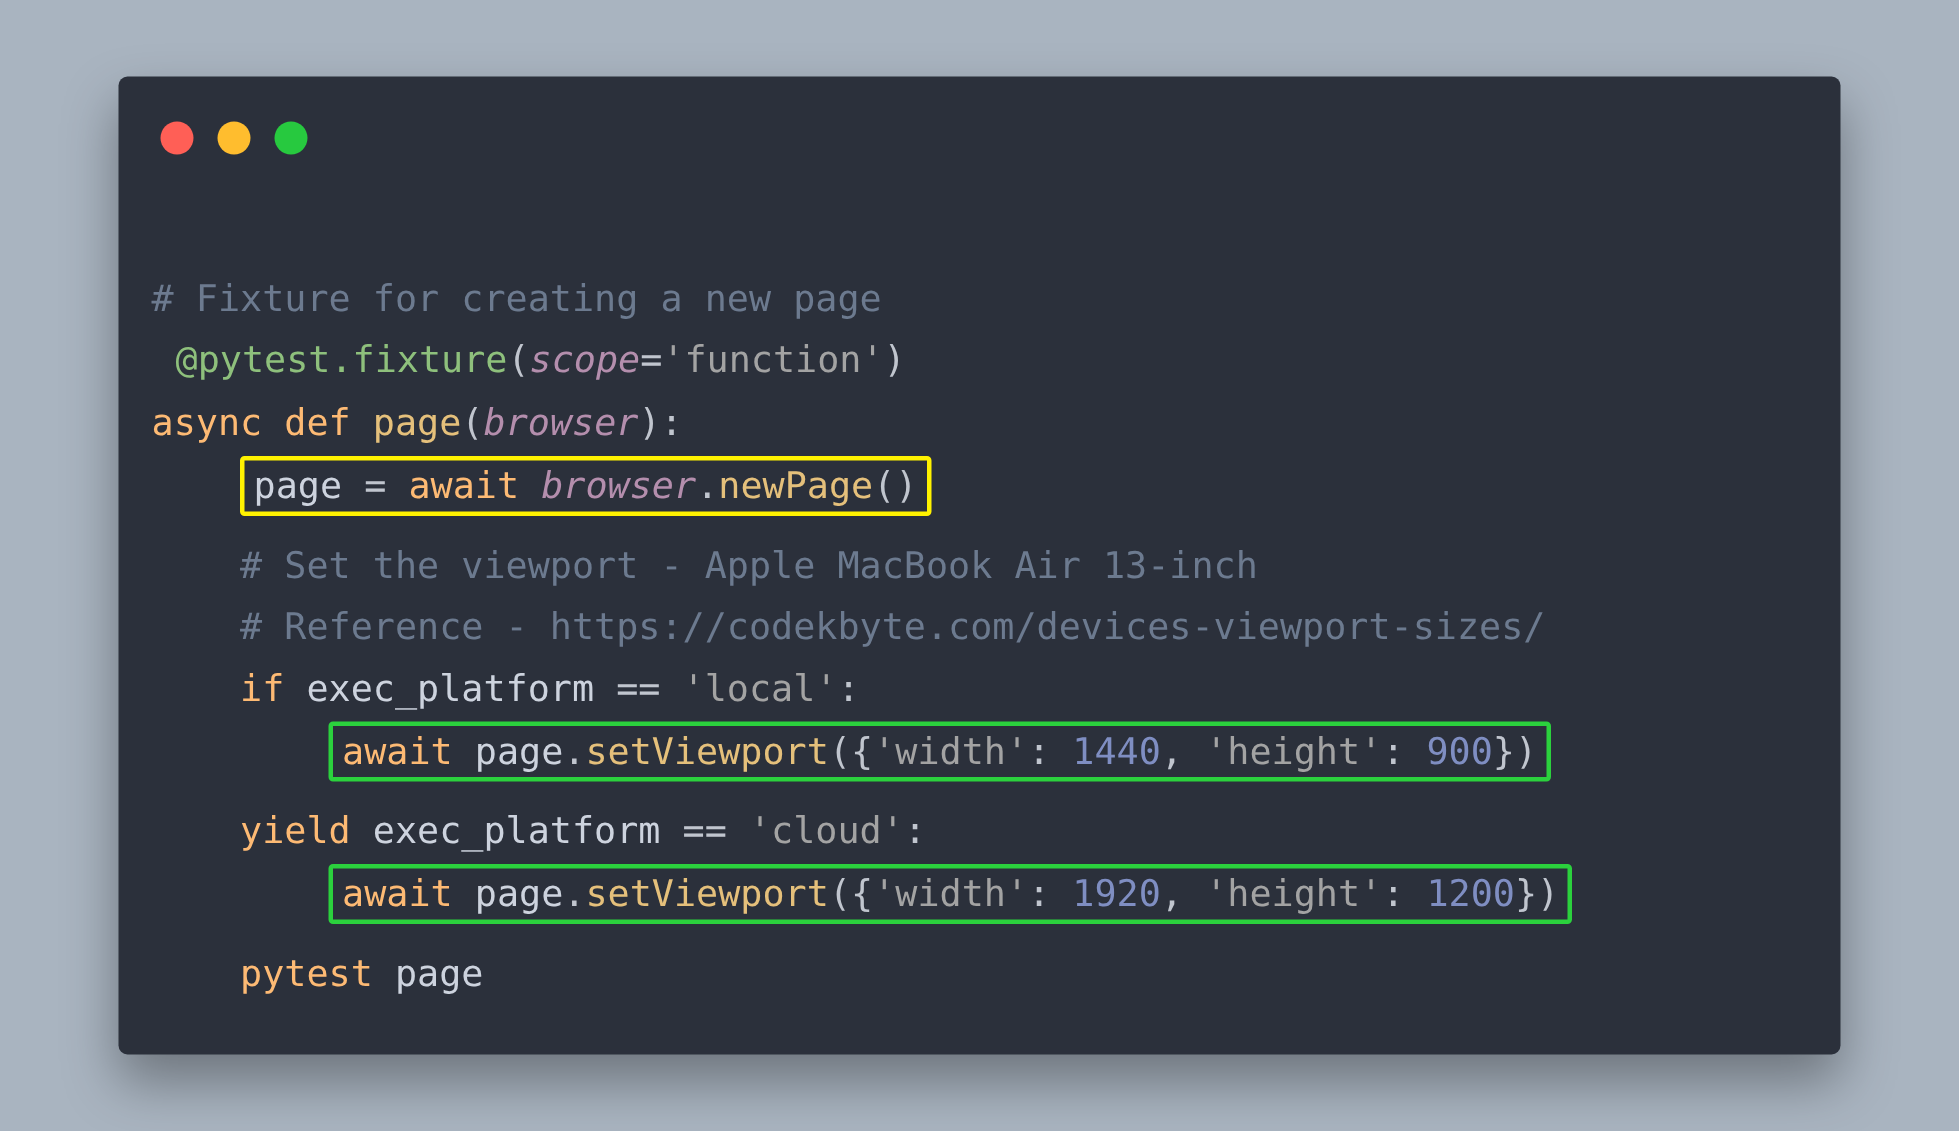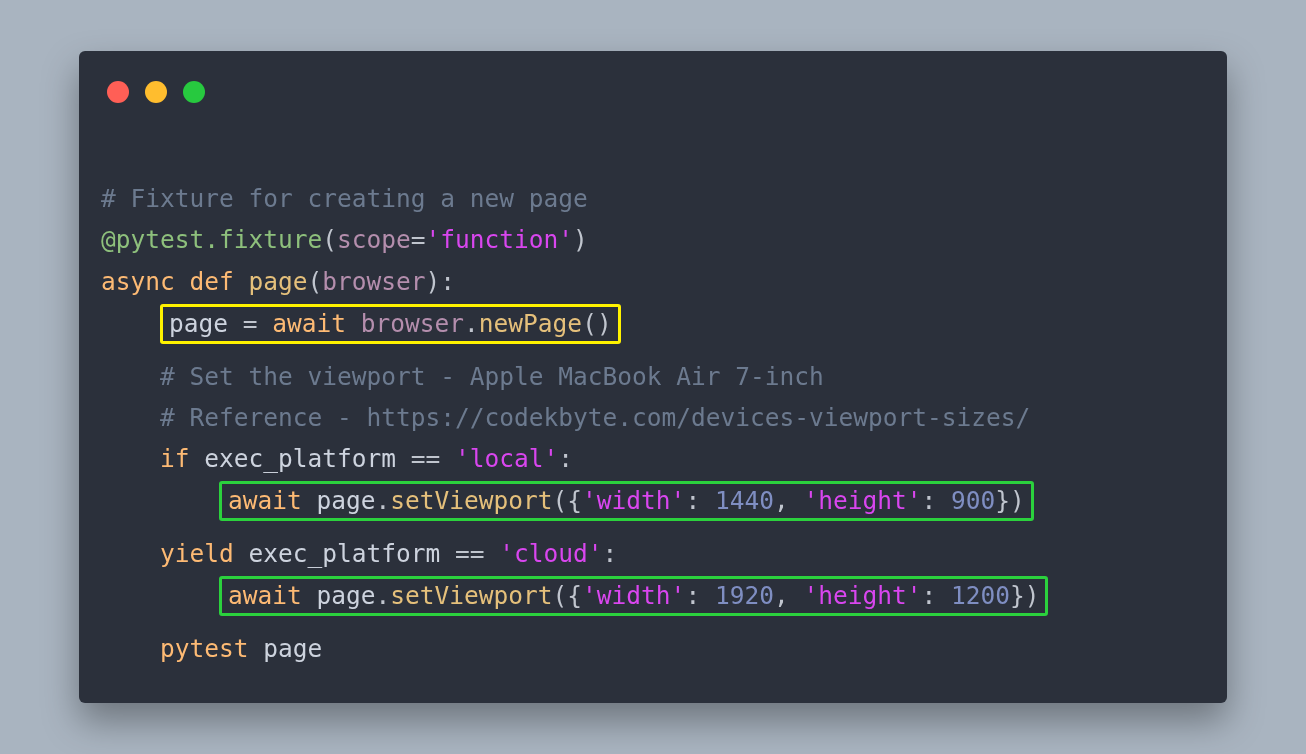--- a/index.html
+++ b/index.html
@@ -34,27 +34,27 @@
   .dot.yellow { background: #ffbd2e; }
   .dot.green  { background: #27c93f; }
 
   .code {
     font-size: 24.5px;
     line-height: 1.68;
     white-space: pre;
     color: #d8dee9;
   }
   .c-comment  { color: #6c7a8f; margin-top: 16px; }
-  .c-decor    { color: #8ec07c; } 
-  .c-param-it { color: #b48ead; } 
+  .c-decor    { color: #8ec07c; margin-left: 16px; } 
+  .c-param-it { color: #b48ead; font-style: italic; } 
   .c-kw       { color: #fdba74; } 
   .c-func     { color: #e5c07b; } 
   .c-op       { color: #c0c5ce; }
   .c-id       { color: #cdd3de; }
-  .c-string   { color: #d946ef; }
+  .c-string   { color: #a3a3a3; }
   .c-num      { color: #7f8ec2; }
   .c-punc     { color: #c0c5ce; }
 
   .hl {
     display: inline-block;
     padding: 0 6px;
     border-radius: 3px;
     border: 3px solid;
     line-height: 1.38;
     margin-top: 2px;
@@ -71,21 +71,21 @@
     <div class="dot red"></div>
     <div class="dot yellow"></div>
     <div class="dot green"></div>
   </div>
 
   <div class="code">
 <span class="c-comment"># Fixture for creating a new page</span>
 <span class="c-decor">@pytest.fixture</span><span class="c-punc">(</span><span class="c-param-it">scope</span><span class="c-op">=</span><span class="c-string">'function'</span><span class="c-punc">)</span>
 <span class="c-kw">async</span> <span class="c-kw">def</span> <span class="c-func">page</span><span class="c-punc">(</span><span class="c-param-it">browser</span><span class="c-punc">):</span>
     <span class="hl hl-yellow"><span class="c-id">page</span><span class="c-op"> = </span><span class="c-kw">await</span> <span class="c-param-it">browser</span><span class="c-punc">.</span><span class="c-func">newPage</span><span class="c-punc">()</span></span>
-    <span class="c-comment"># Set the viewport - Apple MacBook Air 7-inch</span>
+    <span class="c-comment"># Set the viewport - Apple MacBook Air 13-inch</span>
     <span class="c-comment"># Reference - https://codekbyte.com/devices-viewport-sizes/</span>
     <span class="c-kw">if</span> <span class="c-id">exec_platform</span><span class="c-op"> == </span><span class="c-string">'local'</span><span class="c-punc">:</span>
         <span class="hl hl-green"><span class="c-kw">await</span> <span class="c-id">page</span><span class="c-punc">.</span><span class="c-func">setViewport</span><span class="c-punc">({</span><span class="c-string">'width'</span><span class="c-punc">: </span><span class="c-num">1440</span><span class="c-punc">, </span><span class="c-string">'height'</span><span class="c-punc">: </span><span class="c-num">900</span><span class="c-punc">})</span></span>
     <span class="c-kw">yield</span> <span class="c-id">exec_platform</span><span class="c-op"> == </span><span class="c-string">'cloud'</span><span class="c-punc">:</span>
         <span class="hl hl-green"><span class="c-kw">await</span> <span class="c-id">page</span><span class="c-punc">.</span><span class="c-func">setViewport</span><span class="c-punc">({</span><span class="c-string">'width'</span><span class="c-punc">: </span><span class="c-num">1920</span><span class="c-punc">, </span><span class="c-string">'height'</span><span class="c-punc">: </span><span class="c-num">1200</span><span class="c-punc">})</span></span>
     <span class="c-kw">pytest</span> <span class="c-id">page</span>
 </div>
 </div>
 
 </body></html>

